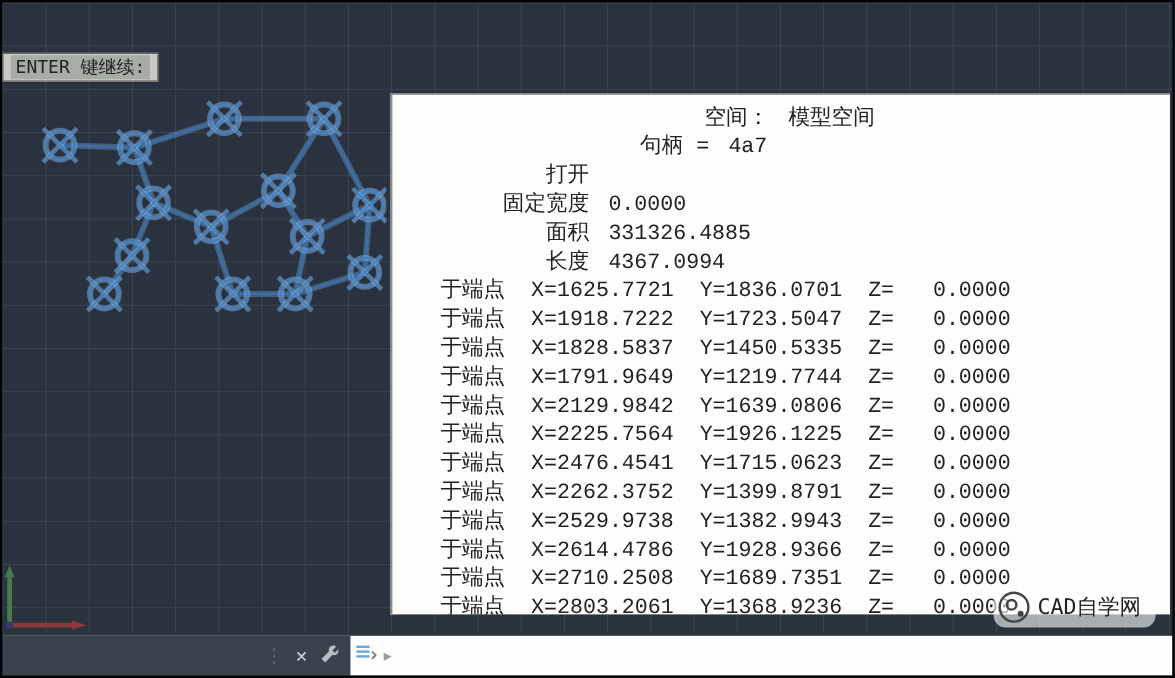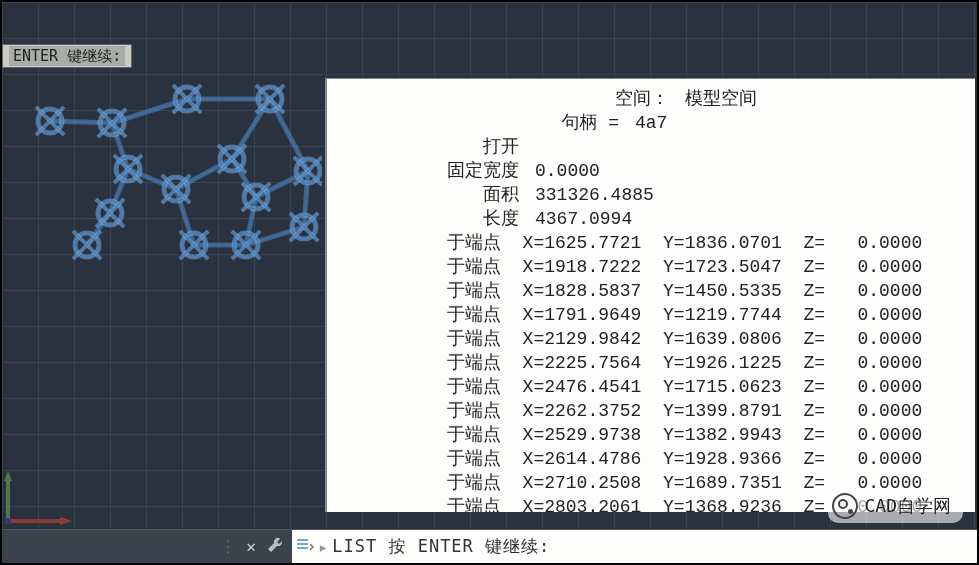--- a/index.html
+++ b/index.html
@@ -85,23 +85,23 @@
     border-top: 1px solid #888;
     font-family: "Consolas", "Courier New", monospace;
     font-size: 18px;
     color: #222;
     padding-top: 8px;
     overflow: hidden;
     line-height: 24px;
     white-space: pre;
   }
   .text-window .row { display: flex; }
-  .text-window .lbl { text-align: right; min-width: 180px; padding-right: 16px; margin-left: 28px;}
+  .text-window .lbl { text-align: right; min-width: 180px; padding-right: 16px;}
   .text-window .val { }
-  .vertex-row { padding-left: 120px;}
+  .vertex-row { padding-left: 40px;}
   .command-bar {
     position: absolute;
     left: 0; right: 0; bottom: 0;
     height: 34px;
     display: flex;
     align-items: stretch;
     border-top: 1px solid #555;
   }
   .cmd-dark {
     width: 290px;
@@ -308,20 +308,19 @@
   <div class="cmd-light">
     <span>
       <svg width="18" height="18" viewBox="0 0 18 18">
         <rect x="1" y="3" width="11" height="2" fill="#6aa8d8"></rect>
         <rect x="1" y="7" width="11" height="2" fill="#6aa8d8"></rect>
         <rect x="1" y="11" width="11" height="2" fill="#6aa8d8"></rect>
         <path d="M14 14l3-3-3-3" fill="none" stroke="#777" stroke-width="1.5"></path>
       </svg>
     </span>
     <span style="color:#999;">▸</span>
-    <span style="letter-spacing:1px;">LIST 按 ENTER 键继续:</span>
   </div>
 </div>
 
 <div class="wmark">
   <span class="bubble"></span>
   <span>CAD自学网</span>
 </div>
 
 </body></html>

